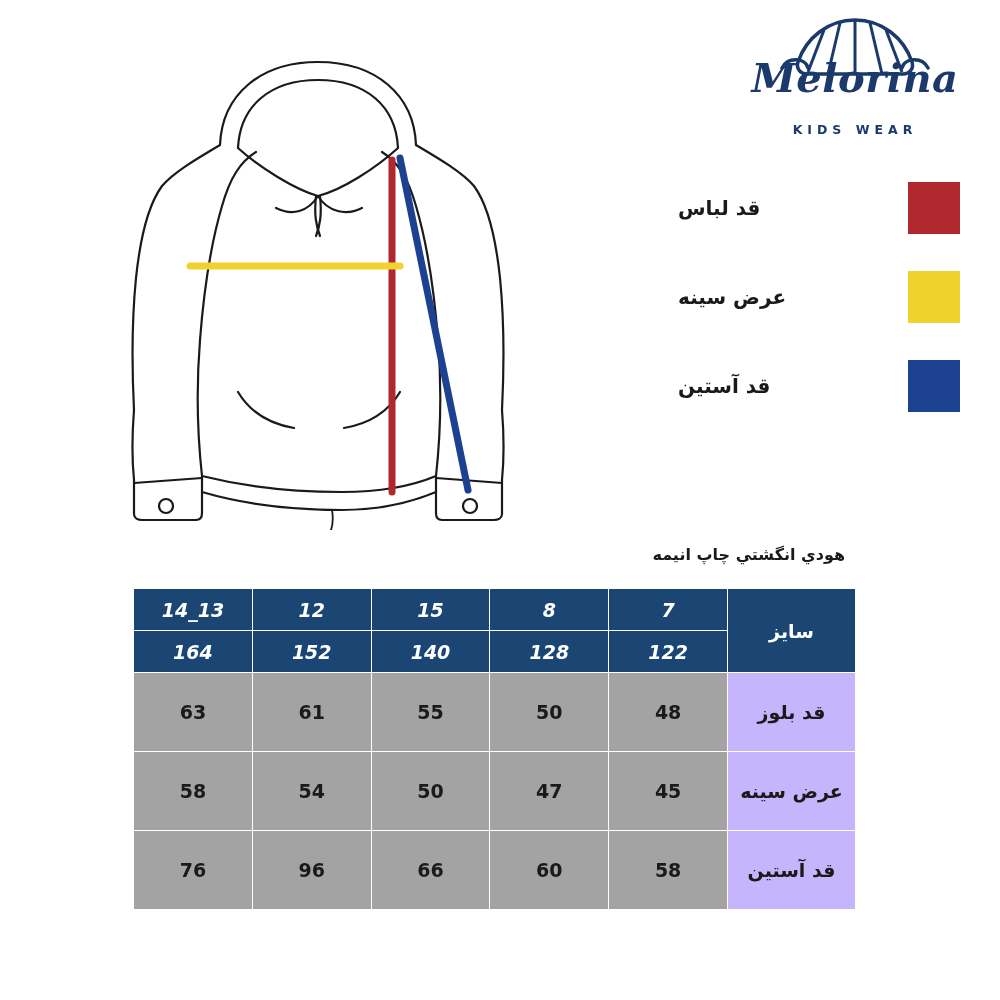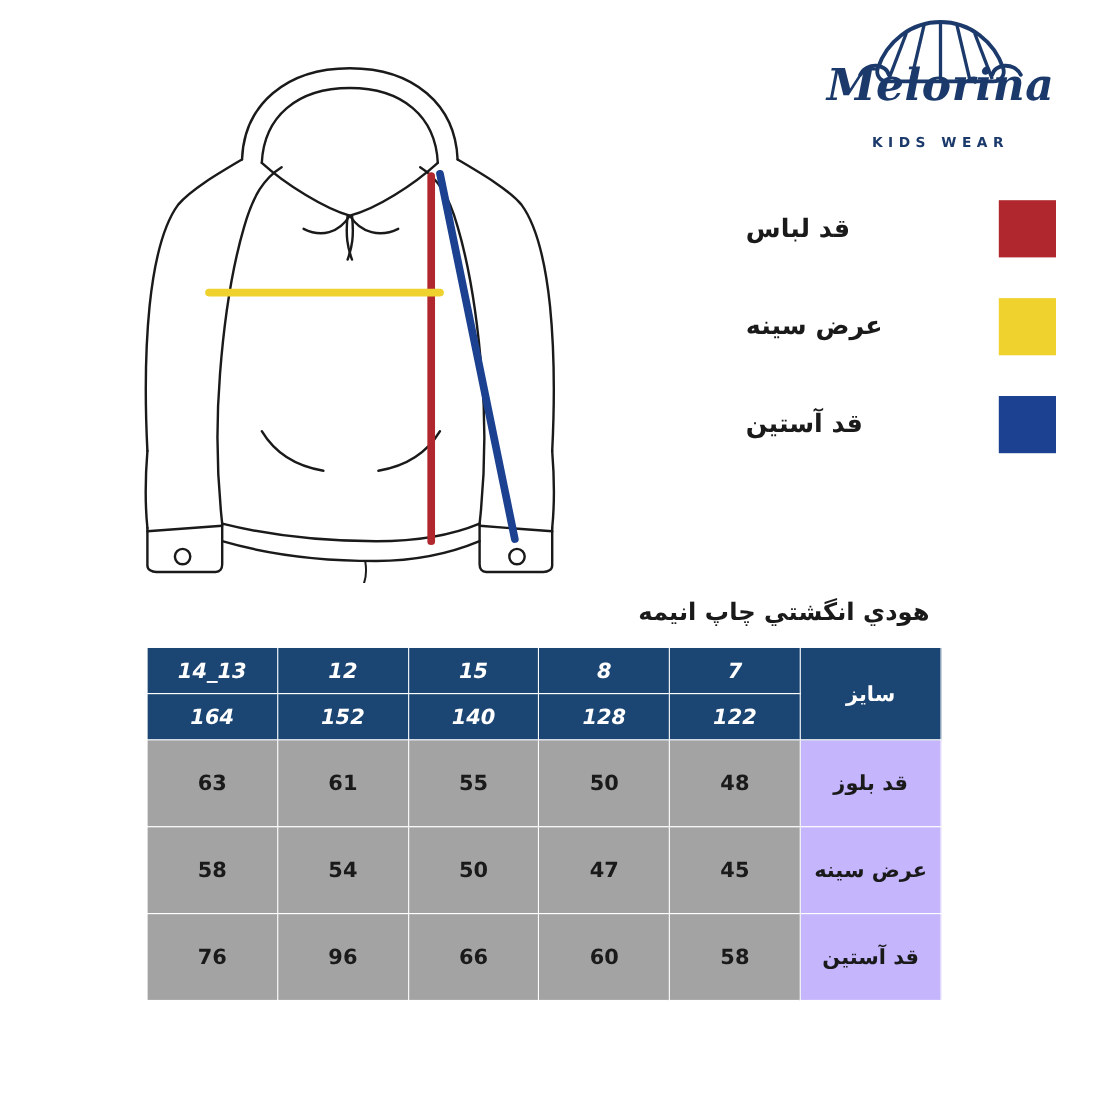--- a/index.html
+++ b/index.html
@@ -75,41 +75,41 @@
   }
   .legend-swatch {
     width: 52px;
     height: 52px;
     flex: 0 0 auto;
   }
   .legend-label {
     flex: 1 1 auto;
     text-align: left;
     padding-left: 18px;
-    font-size: 23px;
+    font-size: 20px;
     font-weight: bold;
     color: #1a1a1a;
     direction: rtl;
   }
 
   
   .garment {
     position: absolute;
     top: 40px;
     left: 70px;
     width: 500px;
     height: 490px;
   }
 
   
   .sheet-title {
     position: absolute;
     top: 545px;
     right: 155px;
-    font-size: 22px;
+    font-size: 16px;
     font-weight: bold;
     color: #1a1a1a;
     text-align: right;
     direction: rtl;
   }
 
   
   .size-table {
     position: absolute;
     top: 588px;

